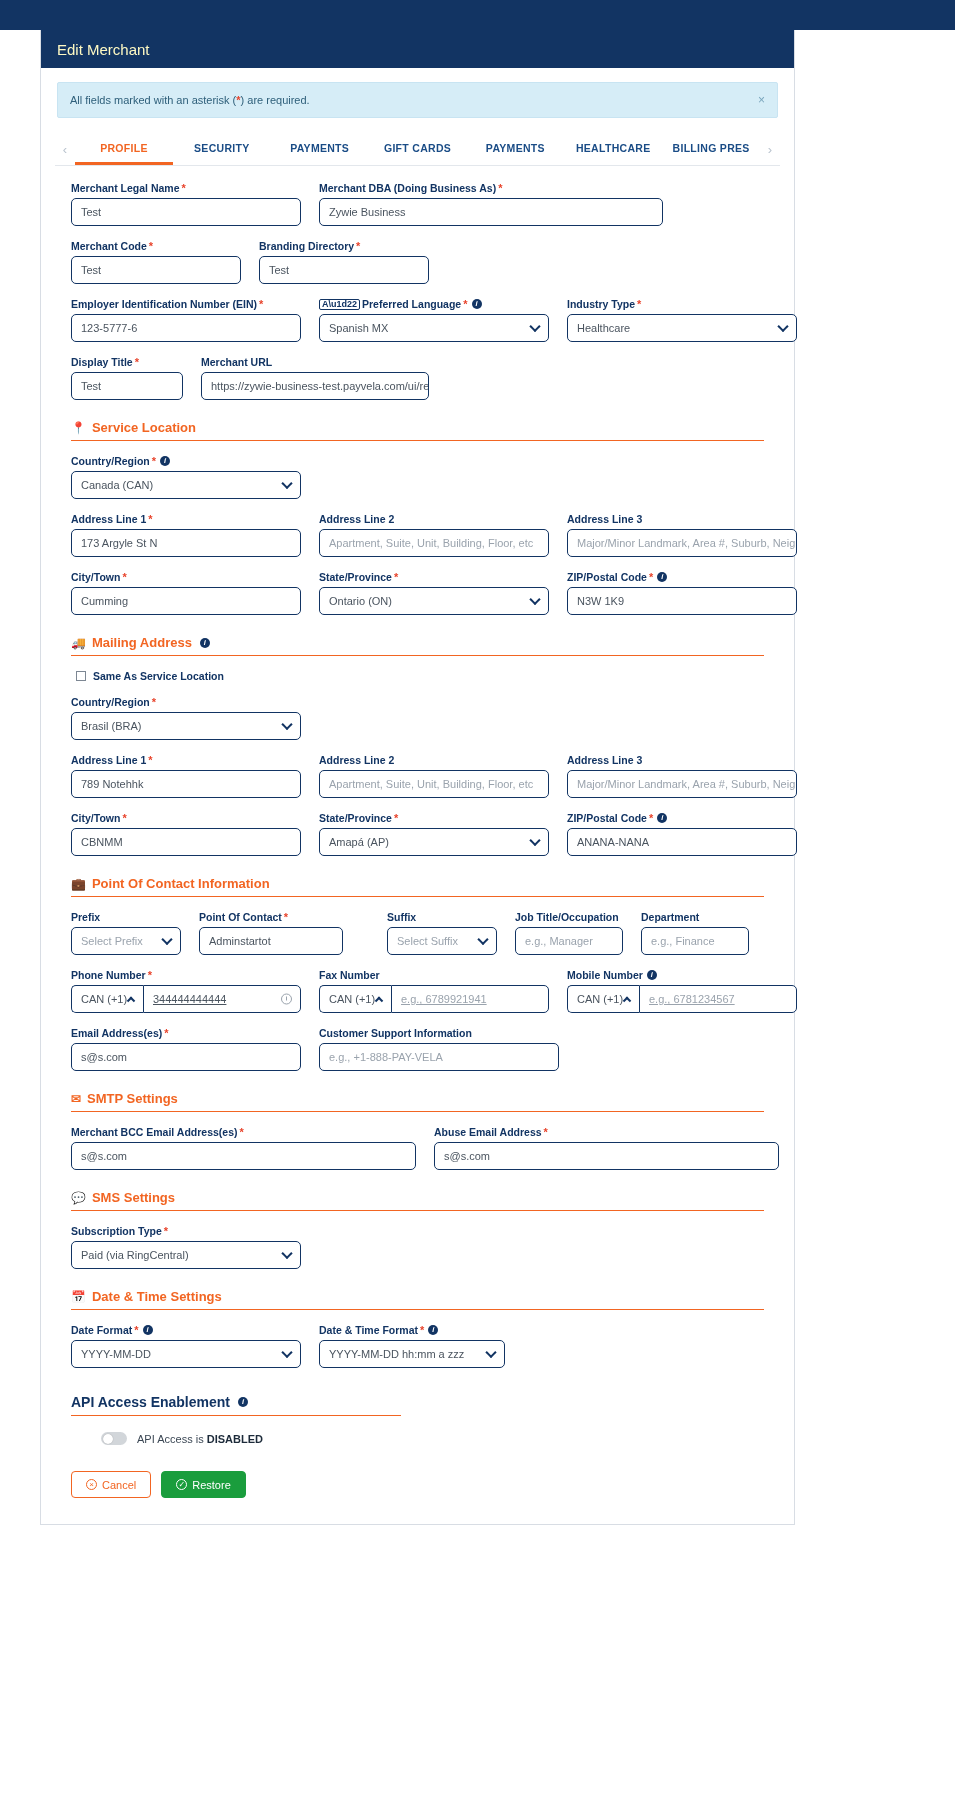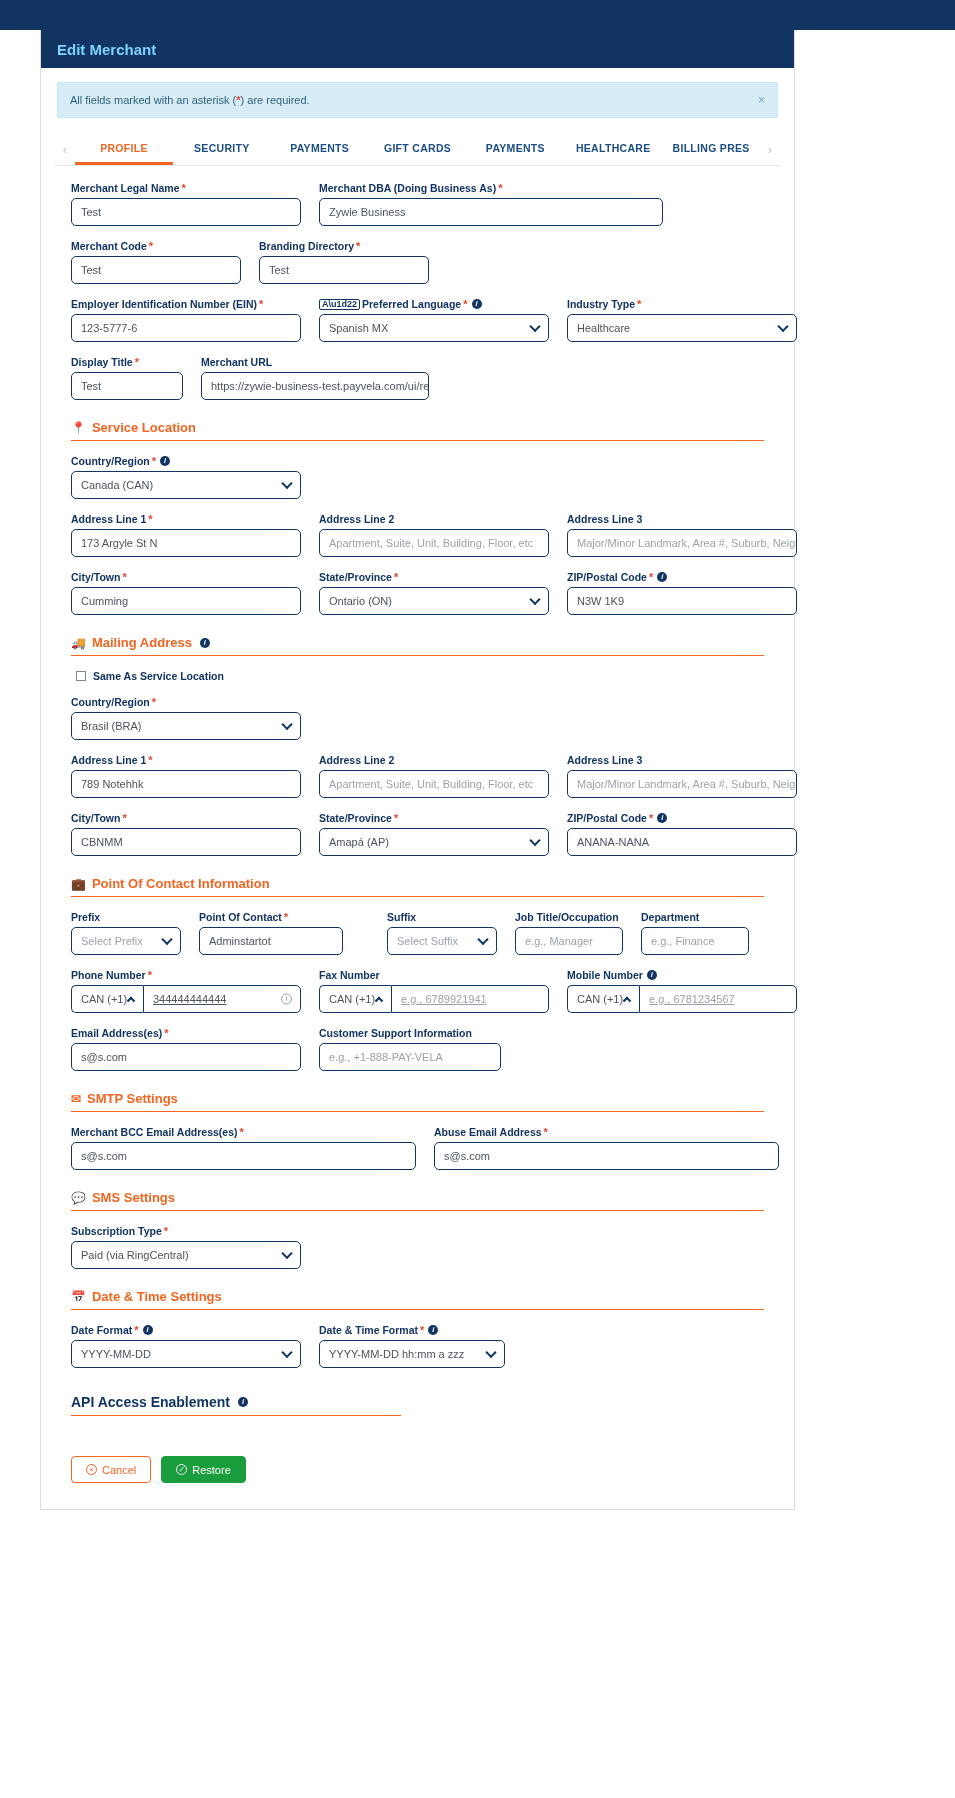--- a/index.html
+++ b/index.html
@@ -15,27 +15,27 @@
   .page { width:955px; background:#fff; }
   .card {
     margin:0 40px 0 40px;
     width:755px;
     border:1px solid #d8dde4;
     border-top:none;
     background:#fff;
   }
   .card-header {
     background:#123463;
-    color:#7dd3fc;
+    color:#fef9c3;
     height:38px;
     display:flex;
     align-items:center;
     padding:0 16px;
     font-size:15px;
-    font-weight:bold;
+    font-weight:normal;
   }
   .alert {
     margin:14px 16px 0 16px;
     background:#d6edf7;
     border:1px solid #c8e4f2;
     color:#2e5f7a;
     font-size:11px;
     padding:10px 12px;
     display:flex;
     align-items:center;
@@ -588,21 +588,21 @@
               <span class="req">*</span>
           </div>
           <div class="ctl val" style="width:230px">
             <span>s@s.com</span>
           </div>
         </div>
         <div class="fg" style="width:230px">
           <div class="lbl">
             <span>Customer Support Information</span>
           </div>
-          <div class="ctl ph" style="width:182px">
+          <div class="ctl ph" style="width:240px">
             <span>e.g., +1-888-PAY-VELA</span>
           </div>
         </div>
       </div>
 
       <div class="section">
         <div class="section-title">
           <span class="sicon">✉</span>
           <span>SMTP Settings</span>
         </div>
@@ -681,20 +681,28 @@
         </div>
       </div>
 
       <div class="section narrow" style="margin-top:26px;border-bottom-color:#f26522;">
         <div class="section-title" style="color:#123463;font-size:14px;">
           <span>API Access Enablement</span>
           <span class="info">i</span>
         </div>
       </div>
 
+      <div class="toggle-row">
+        <div class="toggle">
+          <div class="knob"></div>
+        </div>
+        <div class="toggle-lbl">
+          <span>API Access is </span><b>DISABLED</b>
+        </div>
+      </div>
 
     </div>
 
     <div class="footer">
       <div class="btn btn-cancel">
         <span class="glyph-circle">×</span>
         <span>Cancel</span>
       </div>
       <div class="btn btn-restore">
         <span class="glyph-circle">✓</span>

